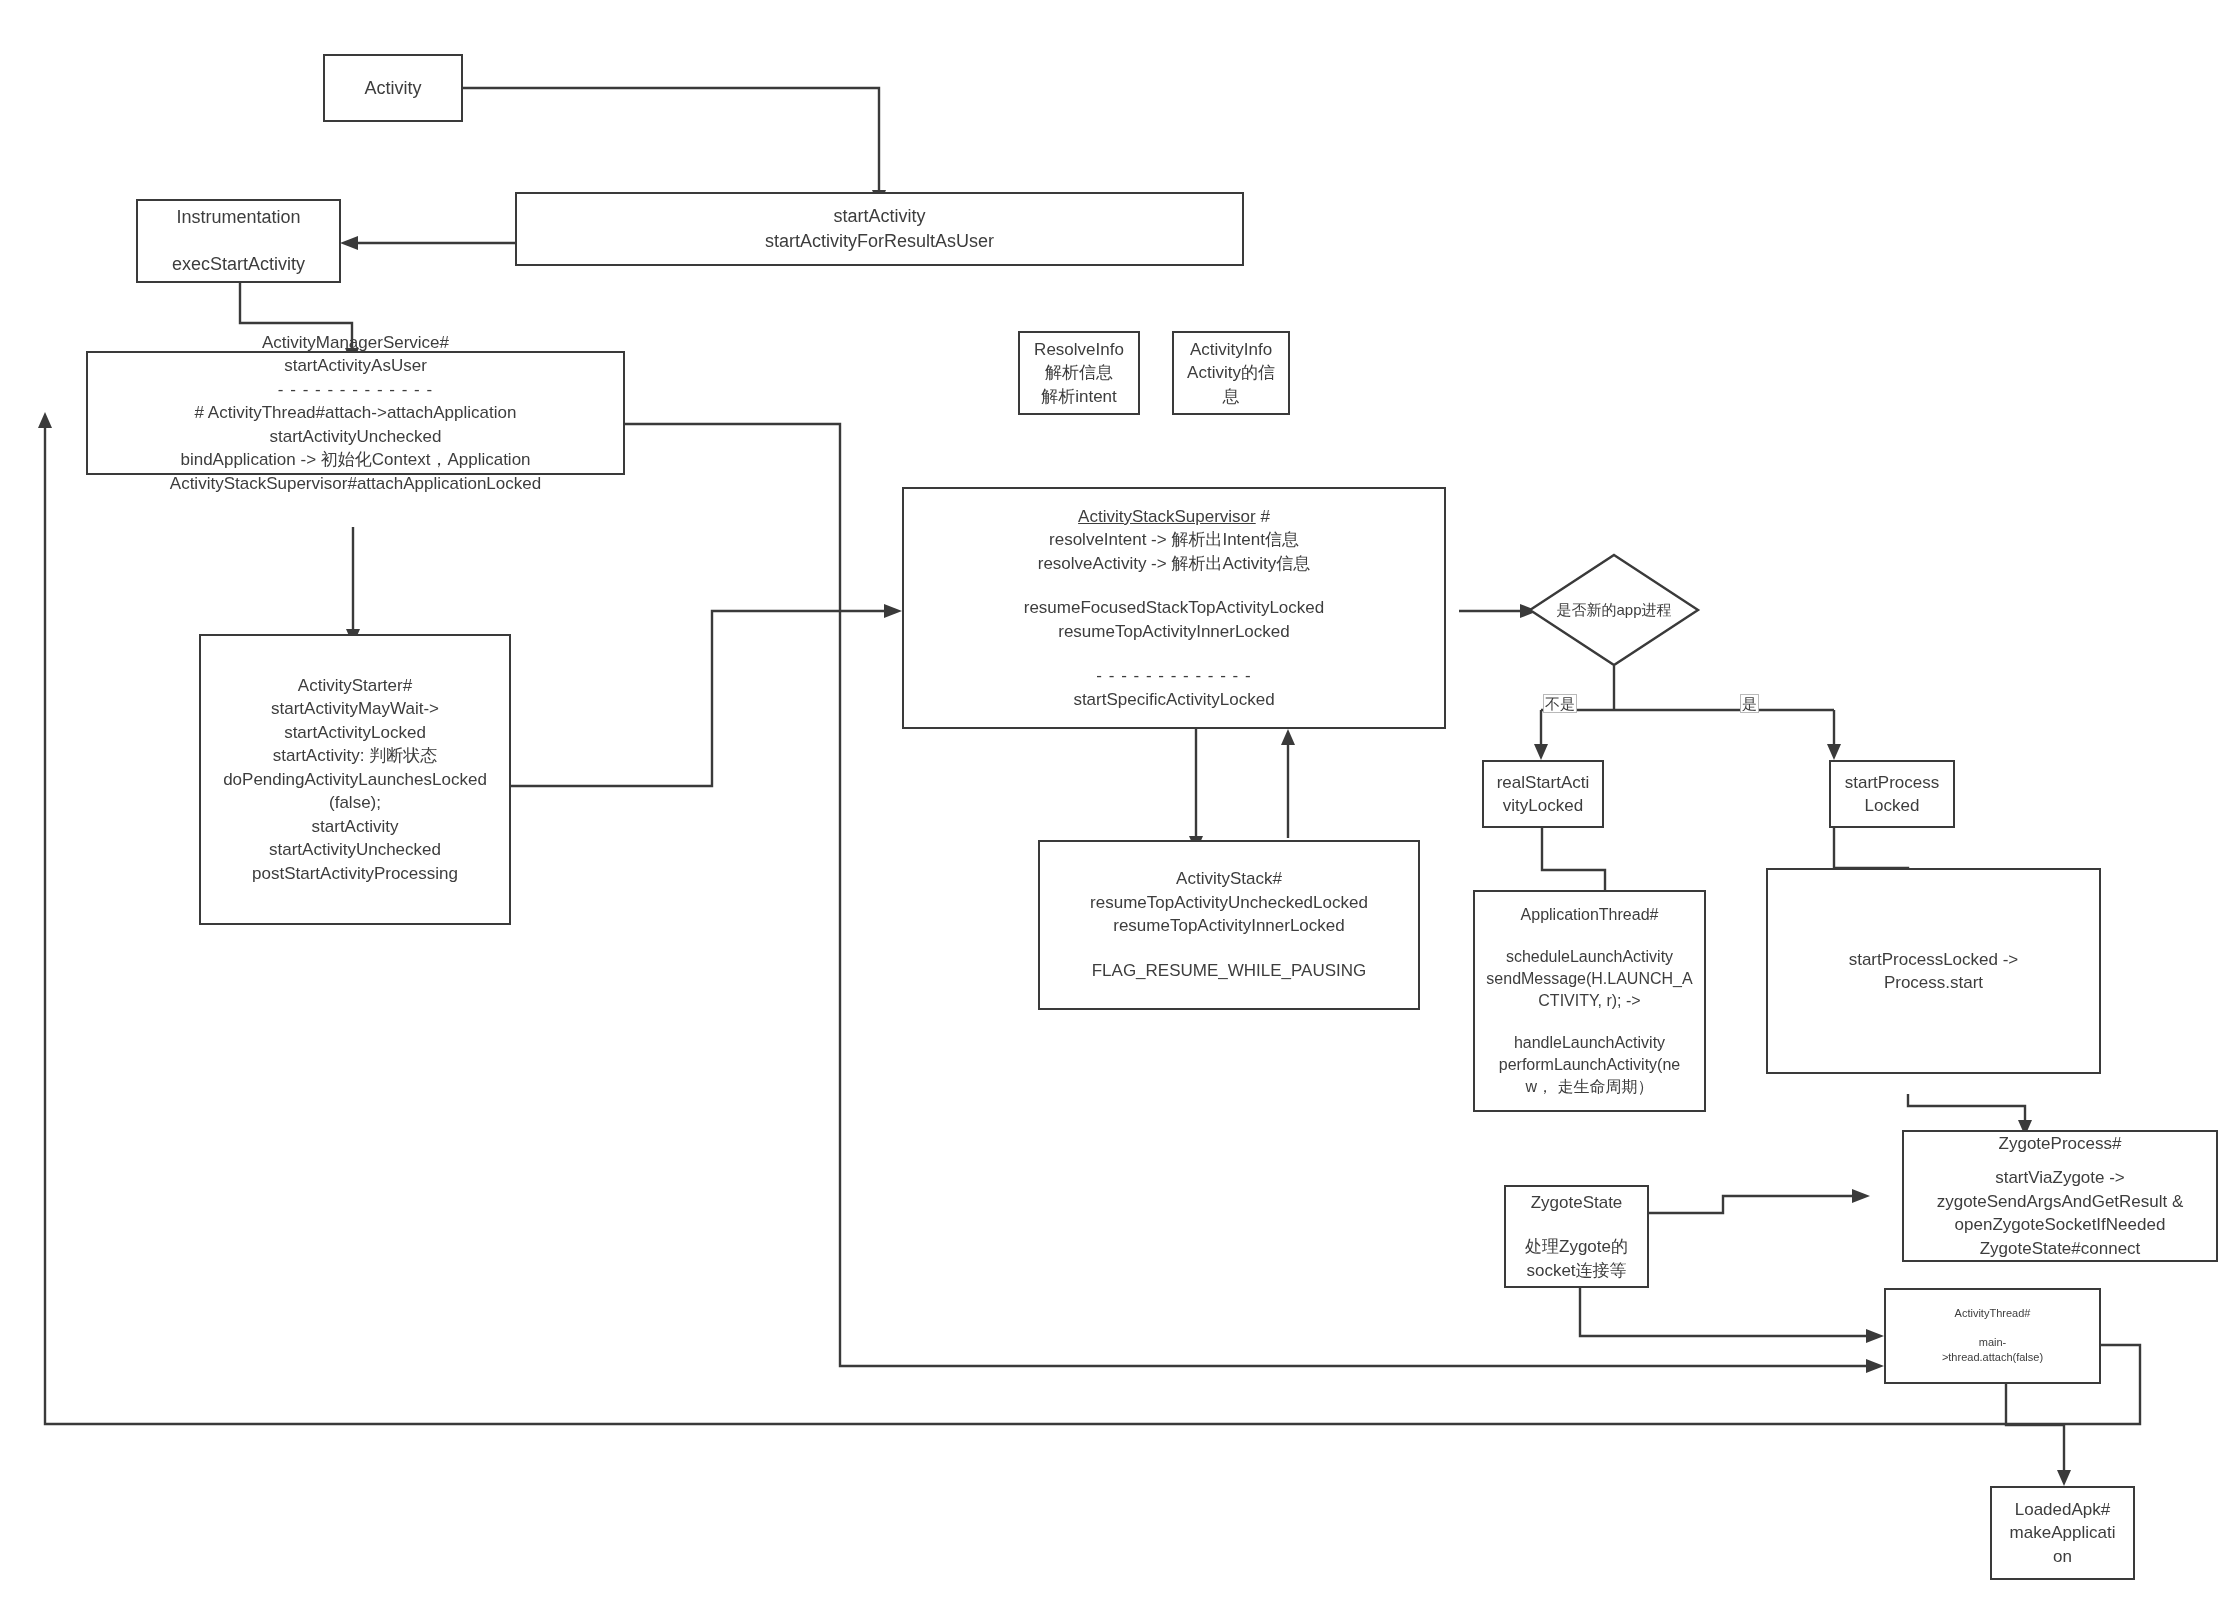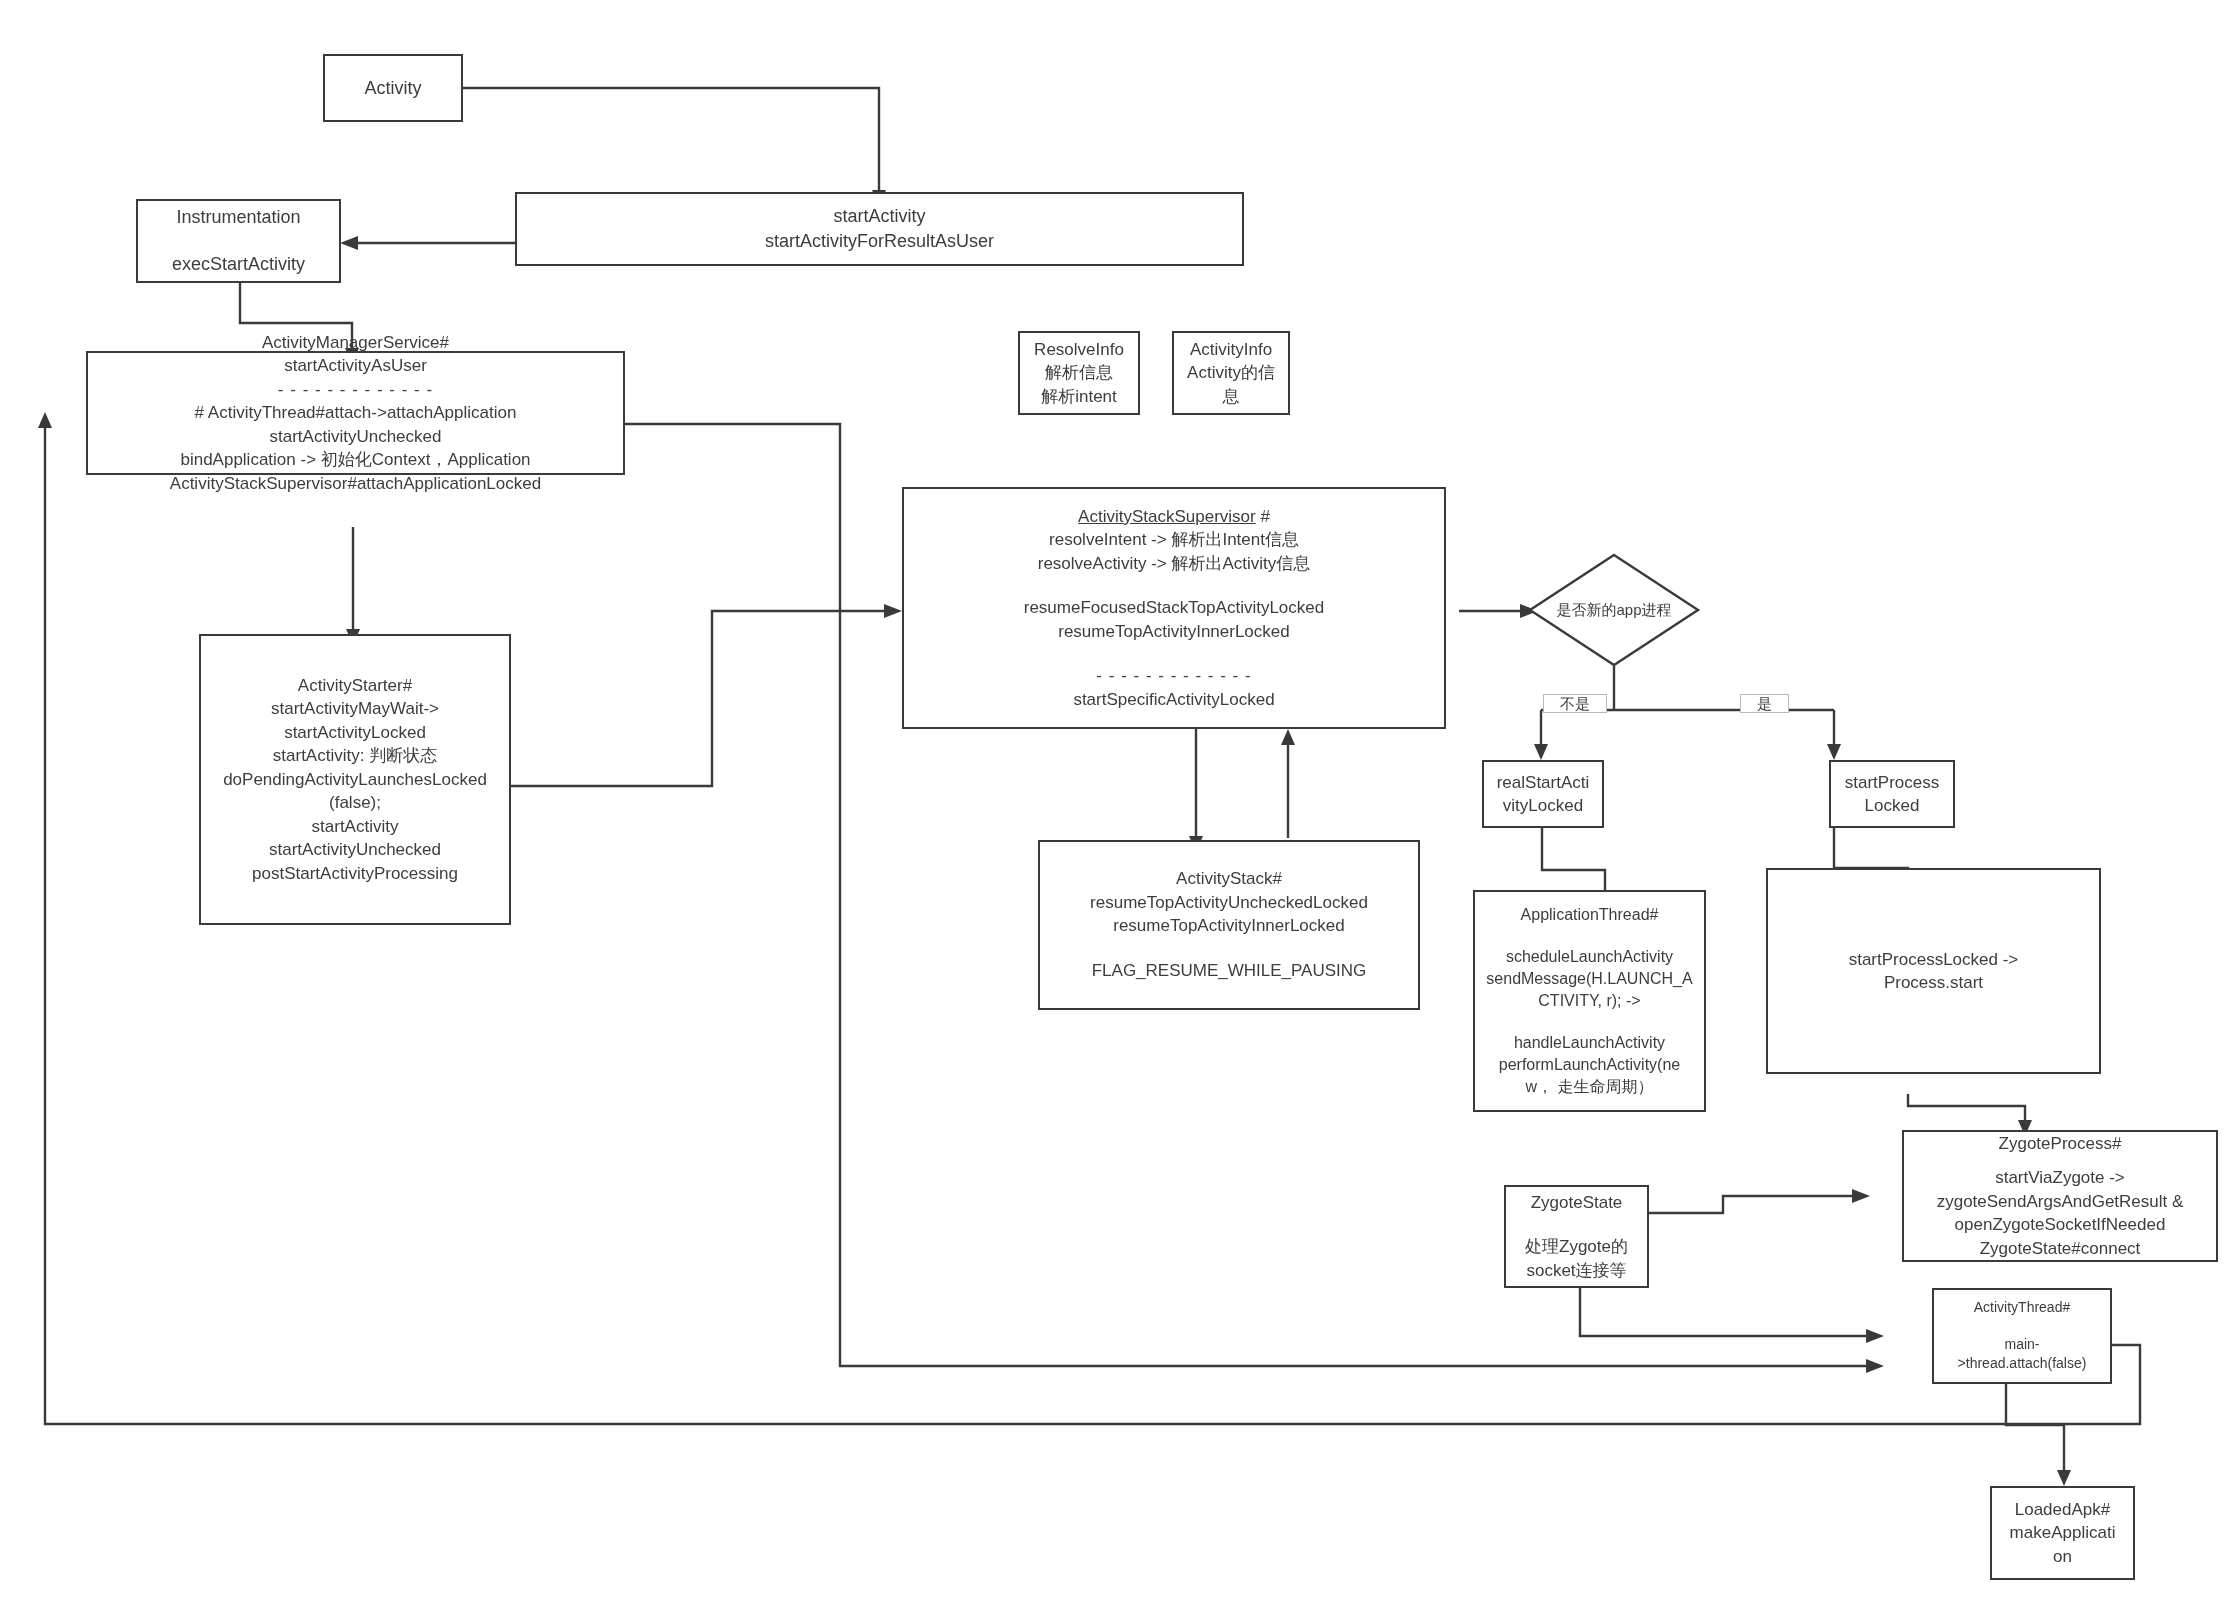--- a/index.html
+++ b/index.html
@@ -51,21 +51,21 @@
     text-align: center;
     color: #3d3d3d;
     line-height: 1.3;
     pointer-events: none;
   }
   .edge-label {
     position: absolute;
     background: #ffffff;
     border: 1px solid #b9b9b9;
     color: #3d3d3d;
-    padding: 0 16px;
+    padding: 0 1px;
     line-height: 1.15;
     z-index: 4;
   }
   #wires {
     position: absolute;
     left: 0; top: 0;
     width: 2228px;
     height: 1622px;
     z-index: 1;
   }
@@ -258,21 +258,21 @@
     <span class="line">ZygoteState#connect</span>
   </div>
 
   <div class="node" id="n-zygotestate" style="left:1504px; top:1185px; width:145px; height:103px; font-size:17px;">
     <span class="line">ZygoteState</span>
     <span class="spacer"></span>
     <span class="line">处理Zygote的</span>
     <span class="line">socket连接等</span>
   </div>
 
-  <div class="node" id="n-activitythread" style="left:1884px; top:1288px; width:180px; height:96px; font-size:14px;margin-left:48px;">
+  <div class="node" id="n-activitythread" style="left:1884px; top:1288px; width:217px; height:96px; font-size:11px;">
     <span class="line">ActivityThread#</span>
     <span class="spacer"></span>
     <span class="line">main-</span>
     <span class="line">&gt;thread.attach(false)</span>
   </div>
 
   <div class="node" id="n-loadedapk" style="left:1990px; top:1486px; width:145px; height:94px; font-size:17px;">
     <span class="line">LoadedApk#</span>
     <span class="line">makeApplicati</span>
     <span class="line">on</span>

